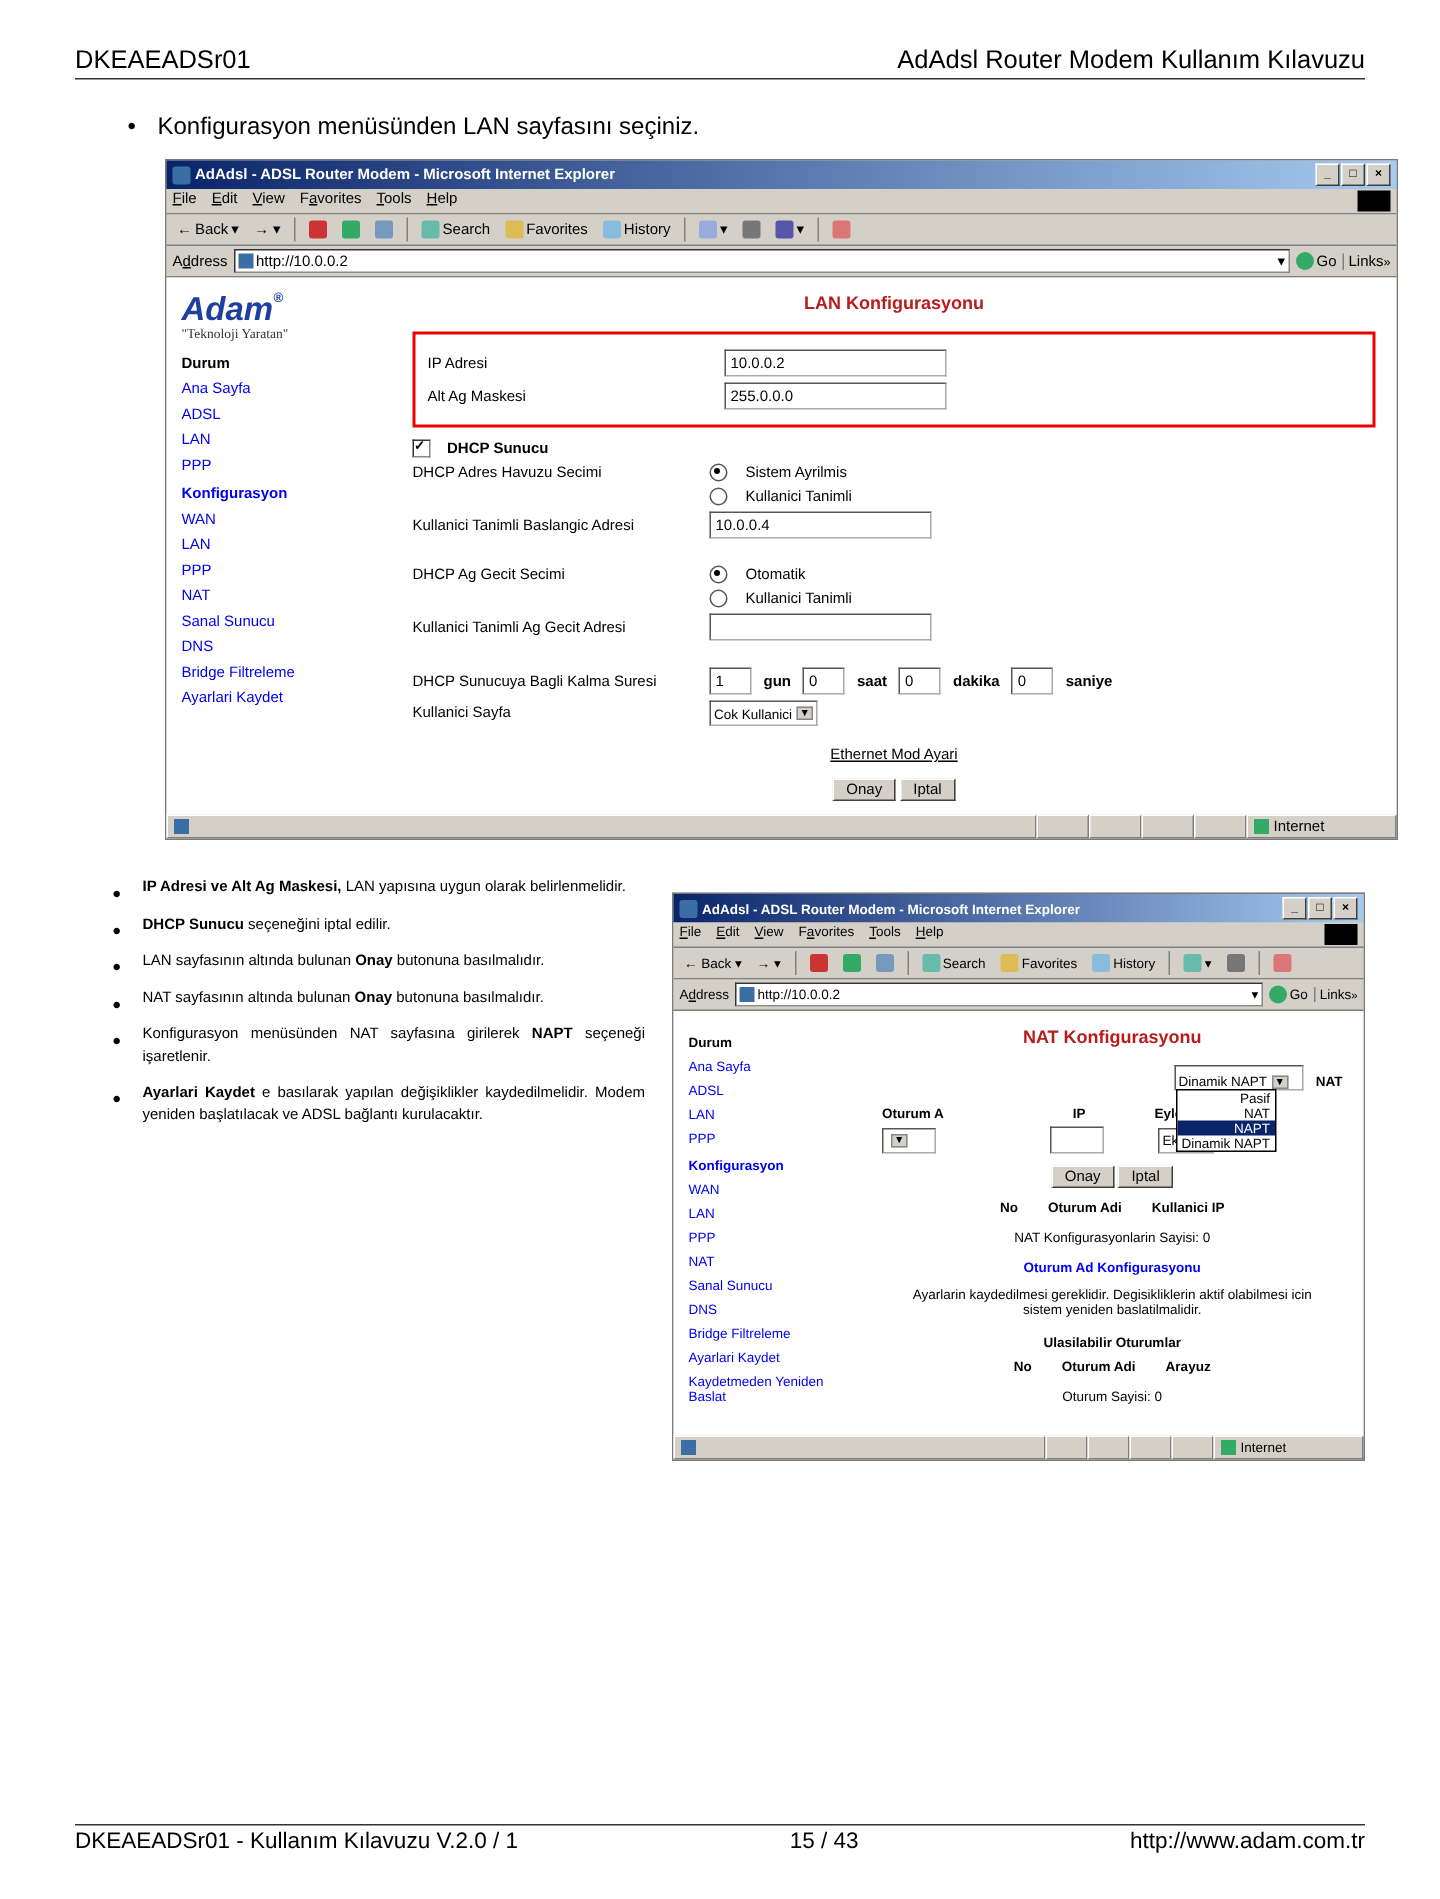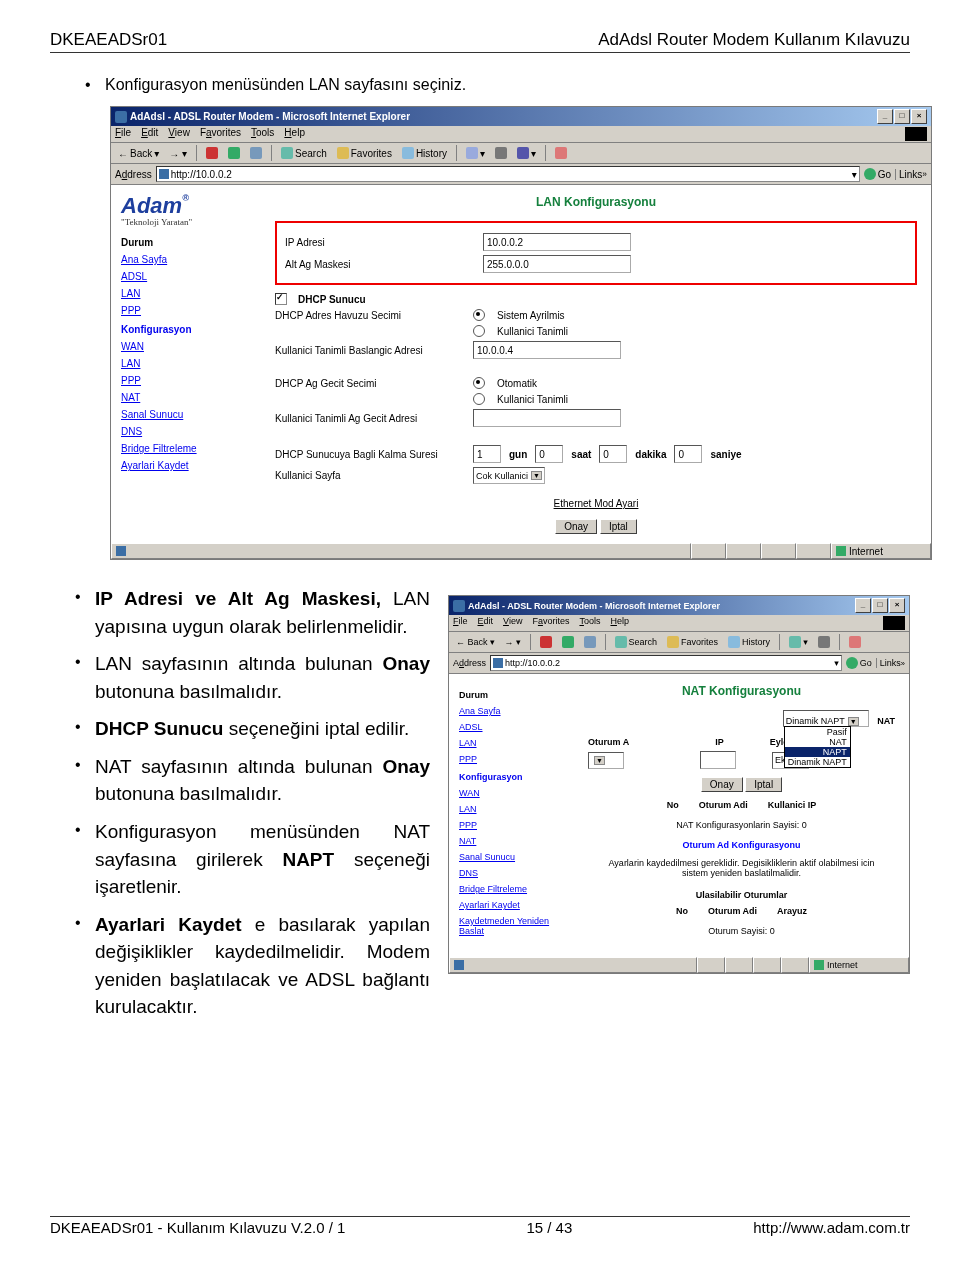--- a/index.html
+++ b/index.html
@@ -1,20 +1,20 @@
 <!DOCTYPE html>
 <html><head>
 <meta charset="utf-8">
 <style>
 body { margin: 0; font-family: Arial, sans-serif; background: #fff; color: #000; }
 .page { width: 960px; min-height: 1266px; margin: 0 auto; padding: 30px 50px; box-sizing: border-box; position: relative; }
 .header-row { display: flex; justify-content: space-between; font-size: 17px; font-family: Arial; border-bottom: 1px solid #333; padding-bottom: 2px; margin-bottom: 20px; }
 .footer-row { position: absolute; bottom: 30px; left: 50px; right: 50px; display: flex; justify-content: space-between; font-size: 15px; border-top: 1px solid #333; padding-top: 2px; }
 ul.bullets { list-style: none; padding: 0; margin: 0; }
-ul.bullets li { position: relative; padding-left: 20px; margin-bottom: 10px; text-align: justify; font-size: 19px; line-height: 1.45; }
+ul.bullets li { position: relative; padding-left: 20px; margin-bottom: 10px; text-align: justify; font-size: 10px; line-height: 1.45; }
 ul.bullets li::before { content: "•"; position: absolute; left: 0; font-size: 16px; }
 ul.bullets.large li { font-size: 16px; }
 .two-col { display: flex; gap: 18px; align-items: flex-start; }
 .left-col { width: 355px; padding-left: 25px; }
 
 
 .browser { border: 1px solid #7a7a7a; background: #d4d0c8; font-size: 10px; font-family: Tahoma, Arial; margin: 10px 0 25px 0; }
 .browser.small { font-size: 9px; }
 .titlebar { background: linear-gradient(to right, #0a246a, #a6caf0); color: #fff; padding: 2px 4px; display: flex; align-items: center; gap: 3px; font-weight: bold; }
 .titlebar .ie-icon { width: 12px; height: 12px; background: #3b6ea5; border-radius: 2px; display: inline-block; }
@@ -34,23 +34,23 @@
 .addrbar .go { display: flex; align-items: center; gap: 2px; }
 .addrbar .links { border-left: 1px solid #808080; padding-left: 3px; display: flex; align-items: center; }
 .content { background: #fff; display: flex; min-height: 200px; }
 .sidebar { width: 130px; padding: 8px 10px; }
 .sidebar.narrow { width: 105px; }
 .logo { color: #1e3f9e; font-family: Arial; font-weight: bold; font-size: 22px; font-style: italic; }
 .logo sup { color: #1e3f9e; font-size: 9px; vertical-align: top; }
 .tagline { font-size: 9px; font-family: cursive; color: #333; margin-top: -2px; margin-bottom: 10px; }
 .section-label { font-weight: bold; margin: 8px 0 6px; }
 .section-label.blue { color: #0000EE; }
-.navlink { color: #0000EE; text-decoration: underline; display: block; margin: 6px 0; }
+.navlink { color: #0000EE; display: block; margin: 6px 0; }
 .main { flex: 1; padding: 10px 14px; }
-.page-title { color: #15803d; font-weight: bold; text-align: center; margin-bottom: 12px; font-size: 12px; }
+.page-title { color: #b91c1c; font-weight: bold; text-align: center; margin-bottom: 12px; font-size: 12px; }
 .redbox { border: 2px solid #e00; padding: 6px 8px; margin-bottom: 8px; }
 .form-row { display: flex; align-items: center; margin: 4px 0; gap: 8px; }
 .form-row .lbl { width: 190px; }
 .txt-input { background: #fff; border: 1px inset #aaa; padding: 1px 3px; width: 140px; height: 14px; display: inline-flex; align-items: center; }
 .txt-input.sm { width: 28px; }
 .txt-input.tiny { width: 20px; }
 .radio { width: 10px; height: 10px; border: 1px solid #555; border-radius: 50%; display: inline-block; background: #fff; margin-right: 4px; vertical-align: middle; }
 .radio.checked::after { content: ""; display: block; width: 4px; height: 4px; background: #000; border-radius: 50%; margin: 2px; }
 .checkbox { width: 10px; height: 10px; border: 1px inset #888; background: #fff; display: inline-block; margin-right: 3px; vertical-align: middle; position: relative; }
 .checkbox.checked::after { content: "✓"; position: absolute; left: 0; top: -2px; font-size: 9px; font-weight: bold; }
@@ -258,22 +258,22 @@
           <span class="mini-icon" style="background:#3a6"></span>
           <span>Internet</span>
         </div>
     </div>
   </div>
 
   <div class="two-col">
     <div class="left-col">
       <ul class="bullets">
         <li><b>IP Adresi ve Alt Ag Maskesi,</b> LAN yapısına uygun olarak belirlenmelidir.</li>
+        <li><b>DHCP Sunucu</b> seçeneğini iptal edilir.</li>
         <li>LAN sayfasının altında bulunan <b>Onay</b> butonuna basılmalıdır.</li>
-        <li><b>DHCP Sunucu</b> seçeneğini iptal edilir.</li>
         <li>NAT sayfasının altında bulunan <b>Onay</b> butonuna basılmalıdır.</li>
         <li>Konfigurasyon menüsünden NAT sayfasına girilerek <b>NAPT</b> seçeneği işaretlenir.</li>
         <li><b>Ayarlari Kaydet</b> e basılarak yapılan değişiklikler kaydedilmelidir. Modem yeniden başlatılacak ve ADSL bağlantı kurulacaktır.</li>
       </ul>
     </div>
 
     <div class="browser small" style="flex:1;">
       <div class="titlebar">
         <span class="ie-icon"></span>
         <span class="titlebar-text">AdAdsl - ADSL Router Modem - Microsoft Internet Explorer</span>

